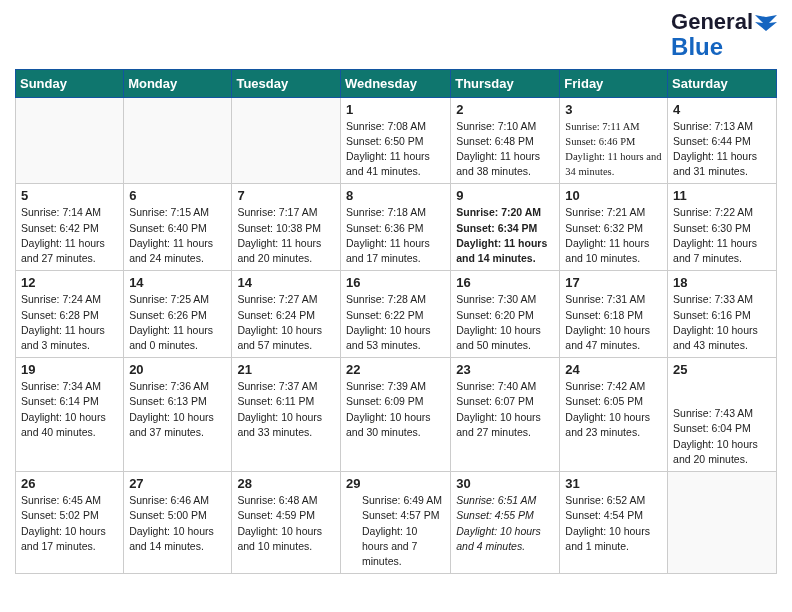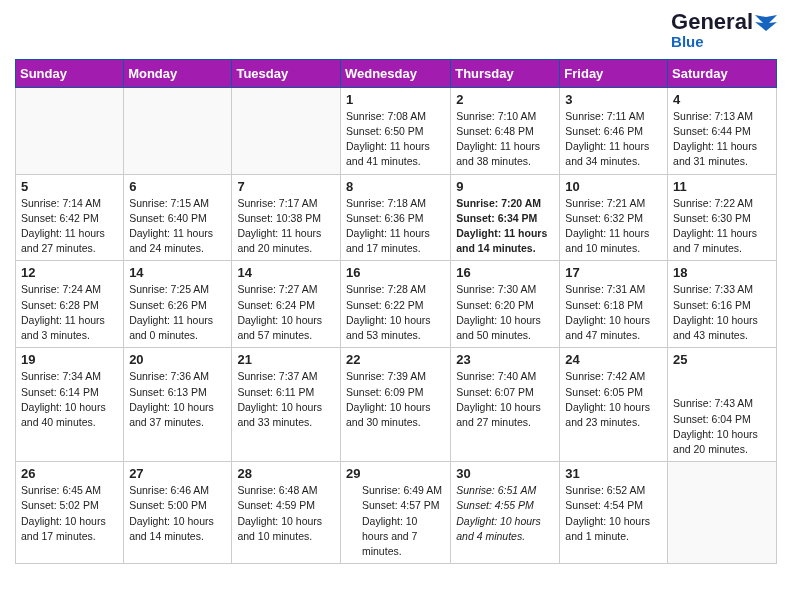--- a/index.html
+++ b/index.html
@@ -39,21 +39,21 @@
     .location {
       font-size: 16px;
       color: #333;
     }
     .calendar {
       width: 100%;
       border-collapse: collapse;
       border: 1px solid #ccc;
     }
     .calendar th {
-      background: #a21caf;
+      background: #0f766e;
       color: #fff;
       font-size: 13px;
       font-weight: bold;
       padding: 6px 4px;
       text-align: left;
       border: 1px solid #1255a0;
     }
     .calendar td {
       vertical-align: top;
       border: 1px solid #ccc;
@@ -90,21 +90,21 @@
 
 <div class="header">
   <div class="logo">
     <div style="display:flex;align-items:center;">
       <span class="logo-text">
         <span style="color:#1a1a2e;">General</span><svg width="22" height="16" viewBox="0 0 22 16" style="vertical-align:middle;margin-left:2px;">
             <polygon points="11,2 22,0 14,8 22,7 11,16 0,7 8,8 0,0" fill="#1565C0"></polygon>
           </svg>
       </span>
     </div>
-    <span class="logo-text" style="color:#1565C0;font-size:15px;">Blue</span>
+    <span class="logo-text" style="color:#1565C0;font-size:24px;">Blue</span>
   </div>
   <div class="title-block">
     <div class="month-title"></div>
     <div class="location"></div>
   </div>
 </div>
 
 <table class="calendar">
   <thead>
     <tr>
@@ -129,21 +129,21 @@
 Daylight: 11 hours and 41 minutes.</div>
         </td>
         <td>
           <span class="day-num">2</span>
           <div class="day-info" style="white-space: pre-line;">Sunrise: 7:10 AM
 Sunset: 6:48 PM
 Daylight: 11 hours and 38 minutes.</div>
         </td>
         <td>
           <span class="day-num">3</span>
-          <div class="day-info" style="white-space: pre-line;">Sunrise: 7:11 AM
+          <div class="day-info" style="white-space: pre-line; font-family: Liberation Serif, serif;">Sunrise: 7:11 AM
 Sunset: 6:46 PM
 Daylight: 11 hours and 34 minutes.</div>
         </td>
         <td>
           <span class="day-num">4</span>
           <div class="day-info" style="white-space: pre-line;">Sunrise: 7:13 AM
 Sunset: 6:44 PM
 Daylight: 11 hours and 31 minutes.</div>
         </td>
       </tr>

